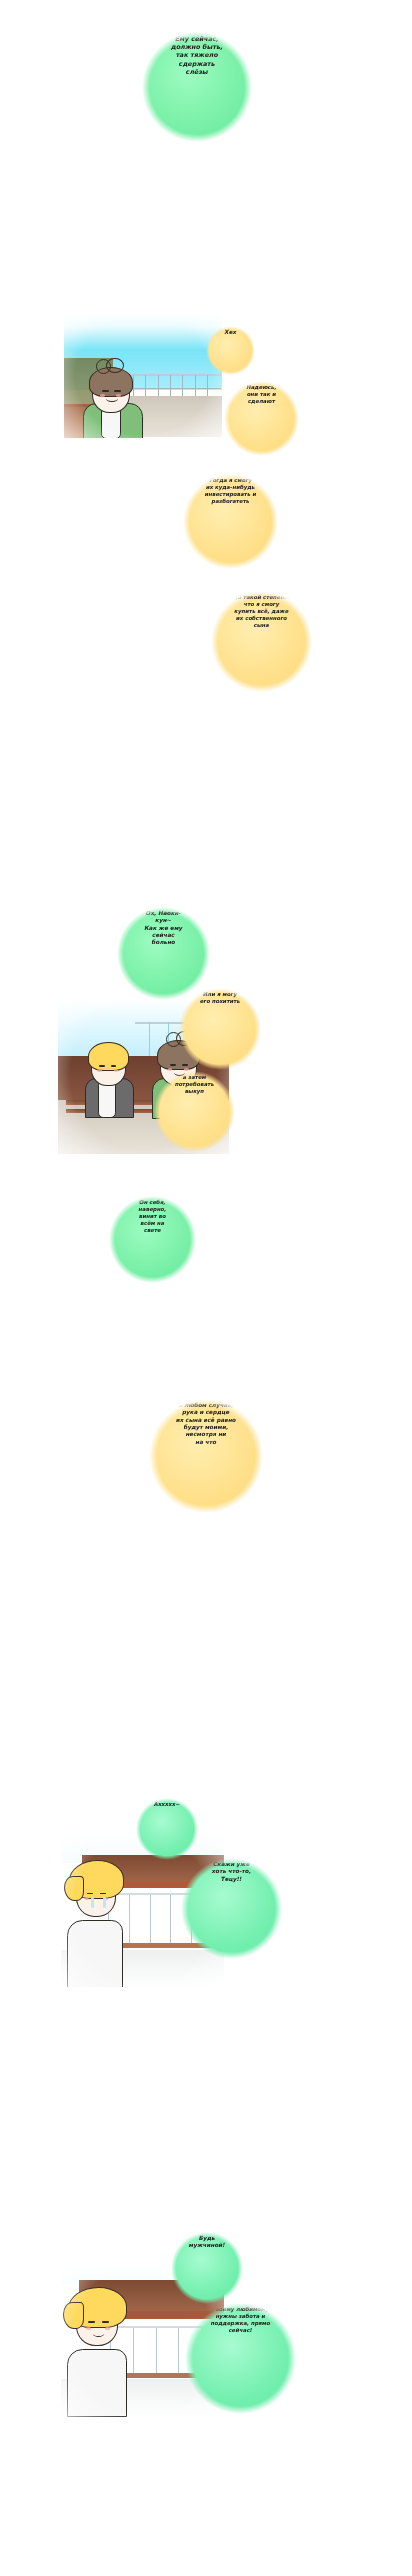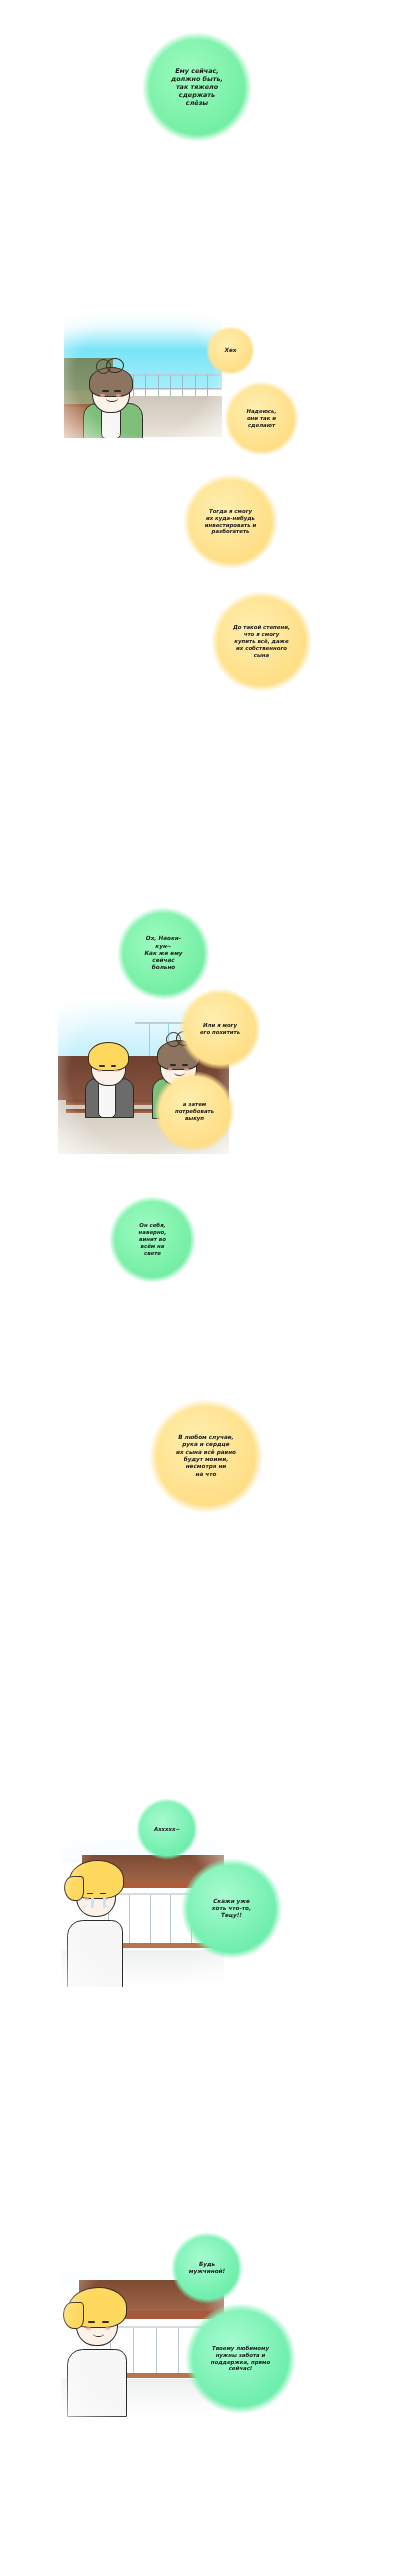--- a/index.html
+++ b/index.html
@@ -51,21 +51,20 @@
   .body-white{position:absolute;background:#f7f7f7;border:1px solid #2e2a26;}
   .body-dark{position:absolute;background:#6b6b6b;border:1px solid #2e2a26;}
   .eye{position:absolute;height:1.5px;background:#2e2a26;border-radius:1px;}
   .blush{position:absolute;width:4.6px;height:2.6px;border-radius:50%;background:#f4a8a0;opacity:.75;}
   .mouth{position:absolute;border-bottom:1px solid #2e2a26;border-radius:0 0 50% 50%;}
 
   
   .bubble{
     position:absolute;
     display:flex;
-    align-items:center;
     justify-content:center;
     text-align:center;
     border-radius:50%;
     font-style:italic;
     font-weight:700;
     color:#1a1a1a;
     line-height:1.28;
     padding:3.1px;
     box-sizing:border-box;
     -webkit-mask-image:radial-gradient(closest-side,#000 86%,rgba(0,0,0,0) 100%);

